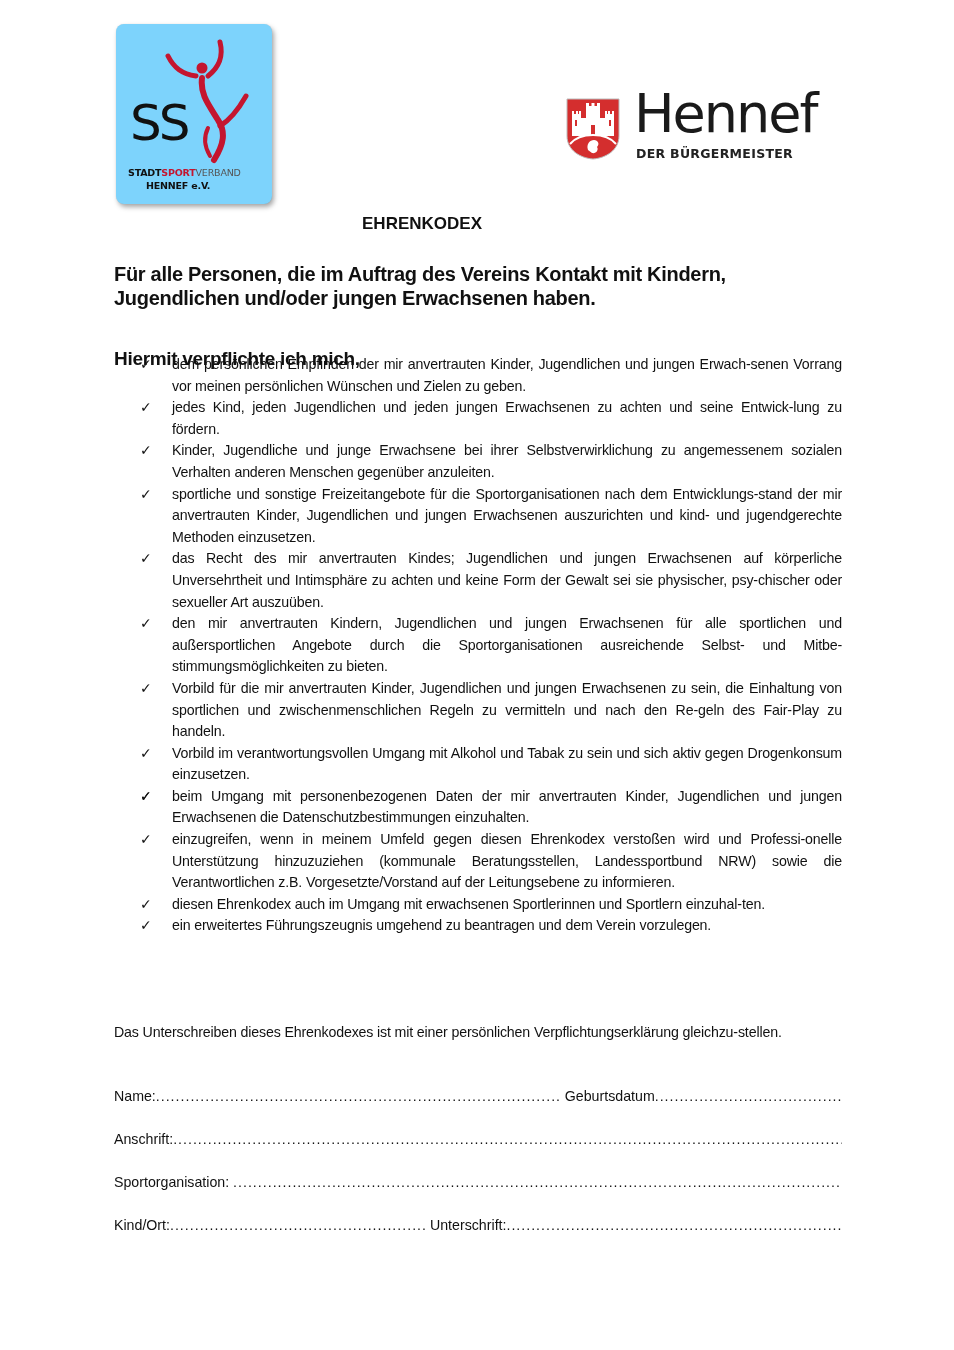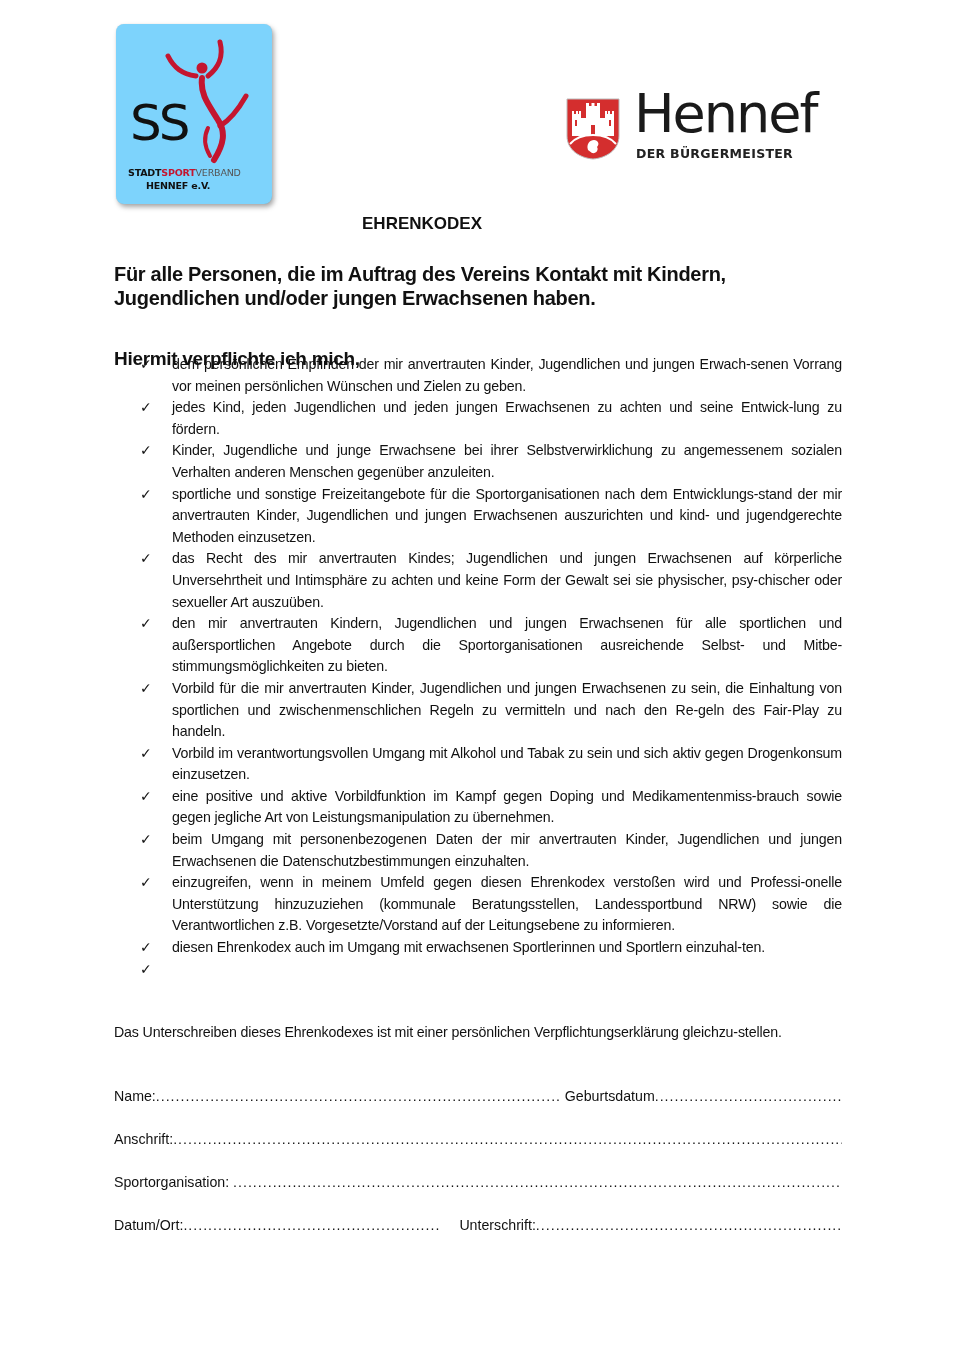--- a/index.html
+++ b/index.html
@@ -107,43 +107,43 @@
 
 <ul class="list">
   <li><span class="check">✓</span><span>dem persönlichen Empfinden der mir anvertrauten Kinder, Jugendlichen und jungen Erwach-senen Vorrang vor meinen persönlichen Wünschen und Zielen zu geben.</span></li>
   <li><span class="check">✓</span><span>jedes Kind, jeden Jugendlichen und jeden jungen Erwachsenen zu achten und seine Entwick-lung zu fördern.</span></li>
   <li><span class="check">✓</span><span>Kinder, Jugendliche und junge Erwachsene bei ihrer Selbstverwirklichung zu angemessenem sozialen Verhalten anderen Menschen gegenüber anzuleiten.</span></li>
   <li><span class="check">✓</span><span>sportliche und sonstige Freizeitangebote für die Sportorganisationen nach dem Entwicklungs-stand der mir anvertrauten Kinder, Jugendlichen und jungen Erwachsenen auszurichten und kind- und jugendgerechte Methoden einzusetzen.</span></li>
   <li><span class="check">✓</span><span>das Recht des mir anvertrauten Kindes; Jugendlichen und jungen Erwachsenen auf körperliche Unversehrtheit und Intimsphäre zu achten und keine Form der Gewalt sei sie physischer, psy-chischer oder sexueller Art auszuüben.</span></li>
   <li><span class="check">✓</span><span>den mir anvertrauten Kindern, Jugendlichen und jungen Erwachsenen für alle sportlichen und außersportlichen Angebote durch die Sportorganisationen ausreichende Selbst- und Mitbe-stimmungsmöglichkeiten zu bieten.</span></li>
   <li><span class="check">✓</span><span>Vorbild für die mir anvertrauten Kinder, Jugendlichen und jungen Erwachsenen zu sein, die Einhaltung von sportlichen und zwischenmenschlichen Regeln zu vermitteln und nach den Re-geln des Fair-Play zu handeln.</span></li>
   <li><span class="check">✓</span><span>Vorbild im verantwortungsvollen Umgang mit Alkohol und Tabak zu sein und sich aktiv gegen Drogenkonsum einzusetzen.</span></li>
-  <li><span class="check">✓</span><span>eine positive und aktive Vorbildfunktion im Kampf gegen Doping und Medikamentenmiss-brauch sowie gegen jegliche Art von Leistungsmanipulation zu übernehmen.</span></li>
+  <li><span class="check">✓</span></li>
   <li><span class="check">✓</span><span>beim Umgang mit personenbezogenen Daten der mir anvertrauten Kinder, Jugendlichen und jungen Erwachsenen die Datenschutzbestimmungen einzuhalten.</span></li>
   <li><span class="check">✓</span><span>einzugreifen, wenn in meinem Umfeld gegen diesen Ehrenkodex verstoßen wird und Professi-onelle Unterstützung hinzuzuziehen (kommunale Beratungsstellen, Landessportbund NRW) sowie die Verantwortlichen z.B. Vorgesetzte/Vorstand auf der Leitungsebene zu informieren.</span></li>
   <li><span class="check">✓</span><span>diesen Ehrenkodex auch im Umgang mit erwachsenen Sportlerinnen und Sportlern einzuhal-ten.</span></li>
-  <li><span class="check">✓</span></li>
+  <li><span class="check">✓</span><span>ein erweitertes Führungszeugnis umgehend zu beantragen und dem Verein vorzulegen.</span></li>
 </ul>
 
 <div class="statement">Das Unterschreiben dieses Ehrenkodexes ist mit einer persönlichen Verpflichtungserklärung gleichzu-stellen.</div>
 
 <div class="form">
   <div class="form-row">
     <span class="lbl">Name:</span>
     <span class="dots" style="flex: 0 0 405px;"></span>
     <span class="lbl" style="margin-left:4px">Geburtsdatum</span>
     <span class="dots"></span>
   </div>
   <div class="form-row">
     <span class="lbl">Anschrift:</span>
     <span class="dots"></span>
   </div>
   <div class="form-row">
     <span class="lbl" style="white-space:pre">Sportorganisation: </span>
     <span class="dots"></span>
   </div>
   <div class="form-row">
-    <span class="lbl">Datum/Ort:</span>
+    <span class="lbl">Kind/Ort:</span>
     <span class="dots" style="flex: 0 0 256px;"></span>
-    <span class="lbl" style="margin-left:20px">Unterschrift:</span>
+    <span class="lbl" style="margin-left:4px">Unterschrift:</span>
     <span class="dots"></span>
   </div>
 </div>
 
 </body></html>

